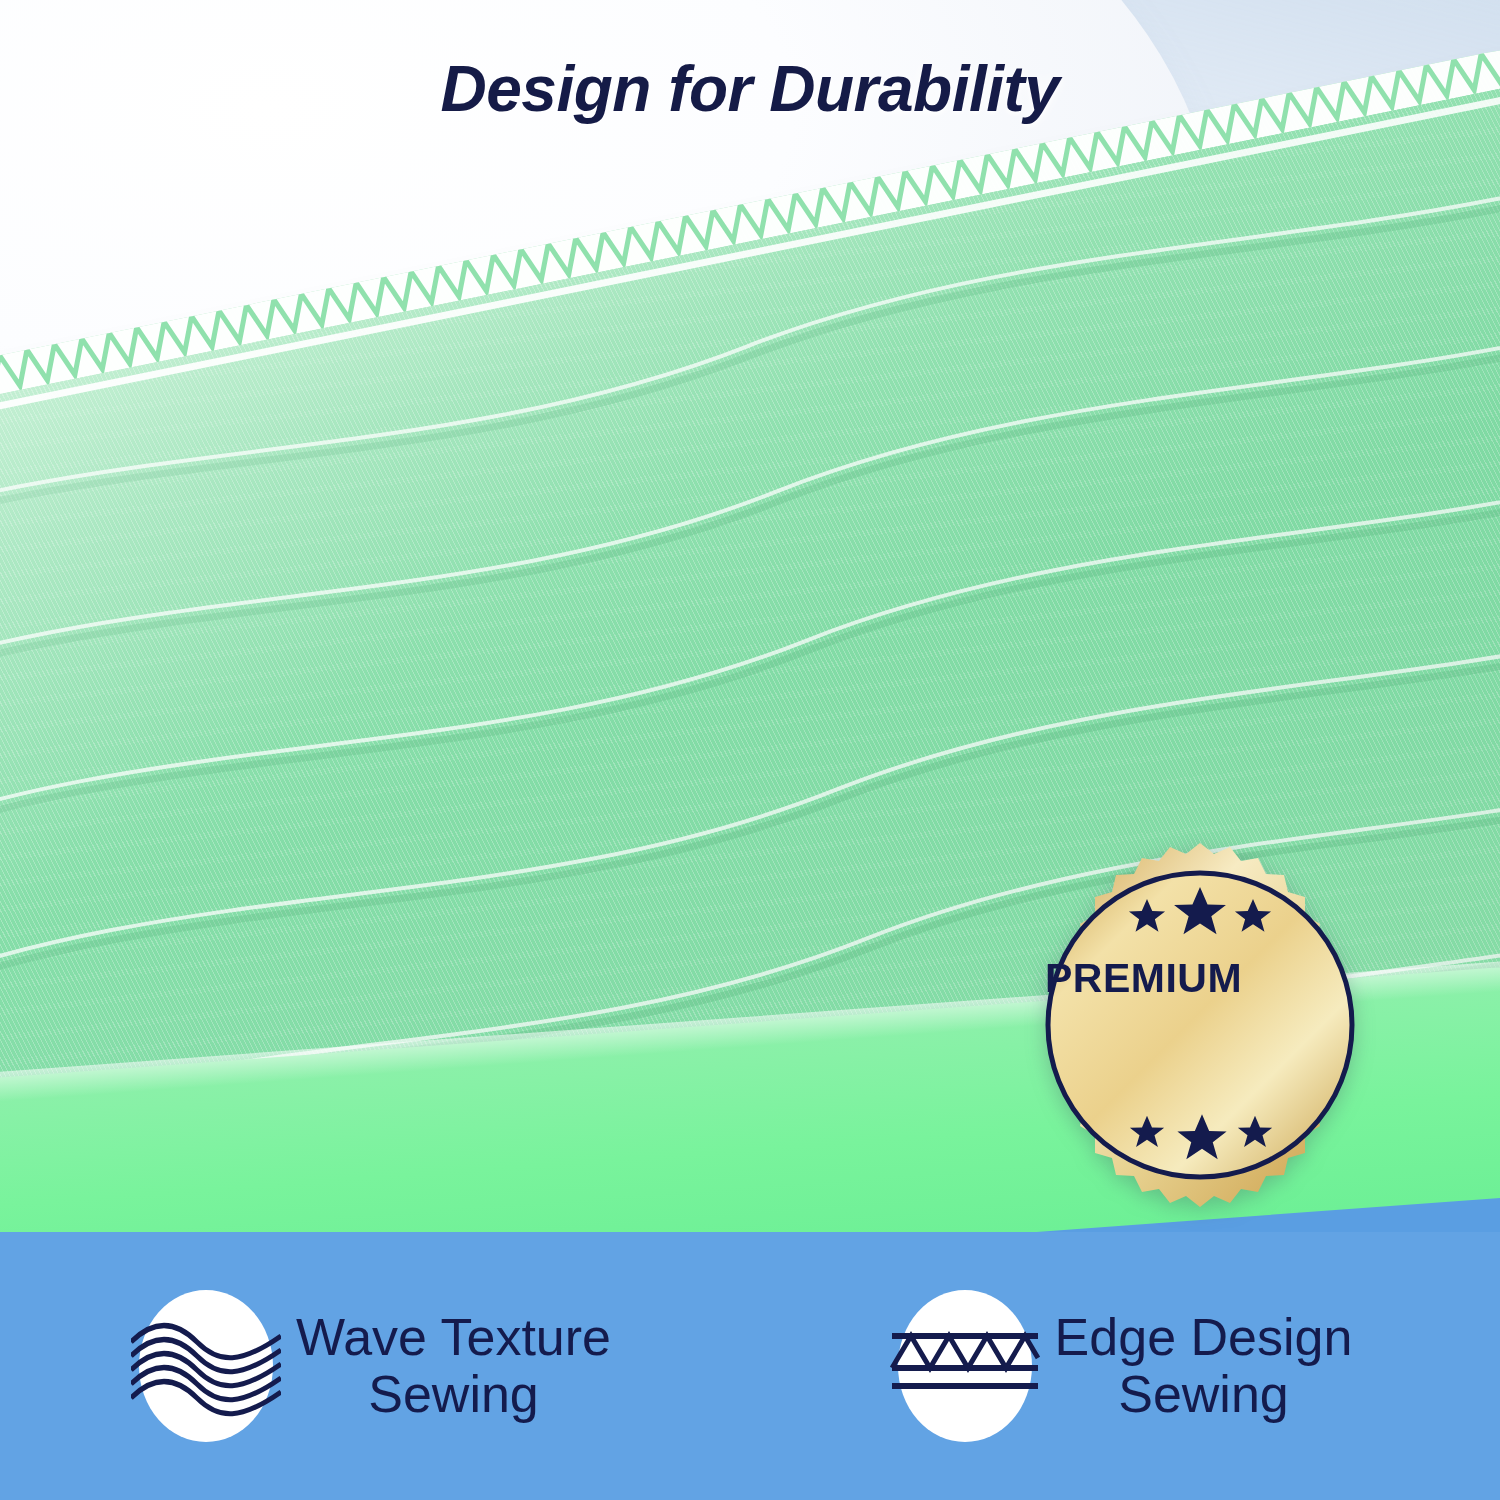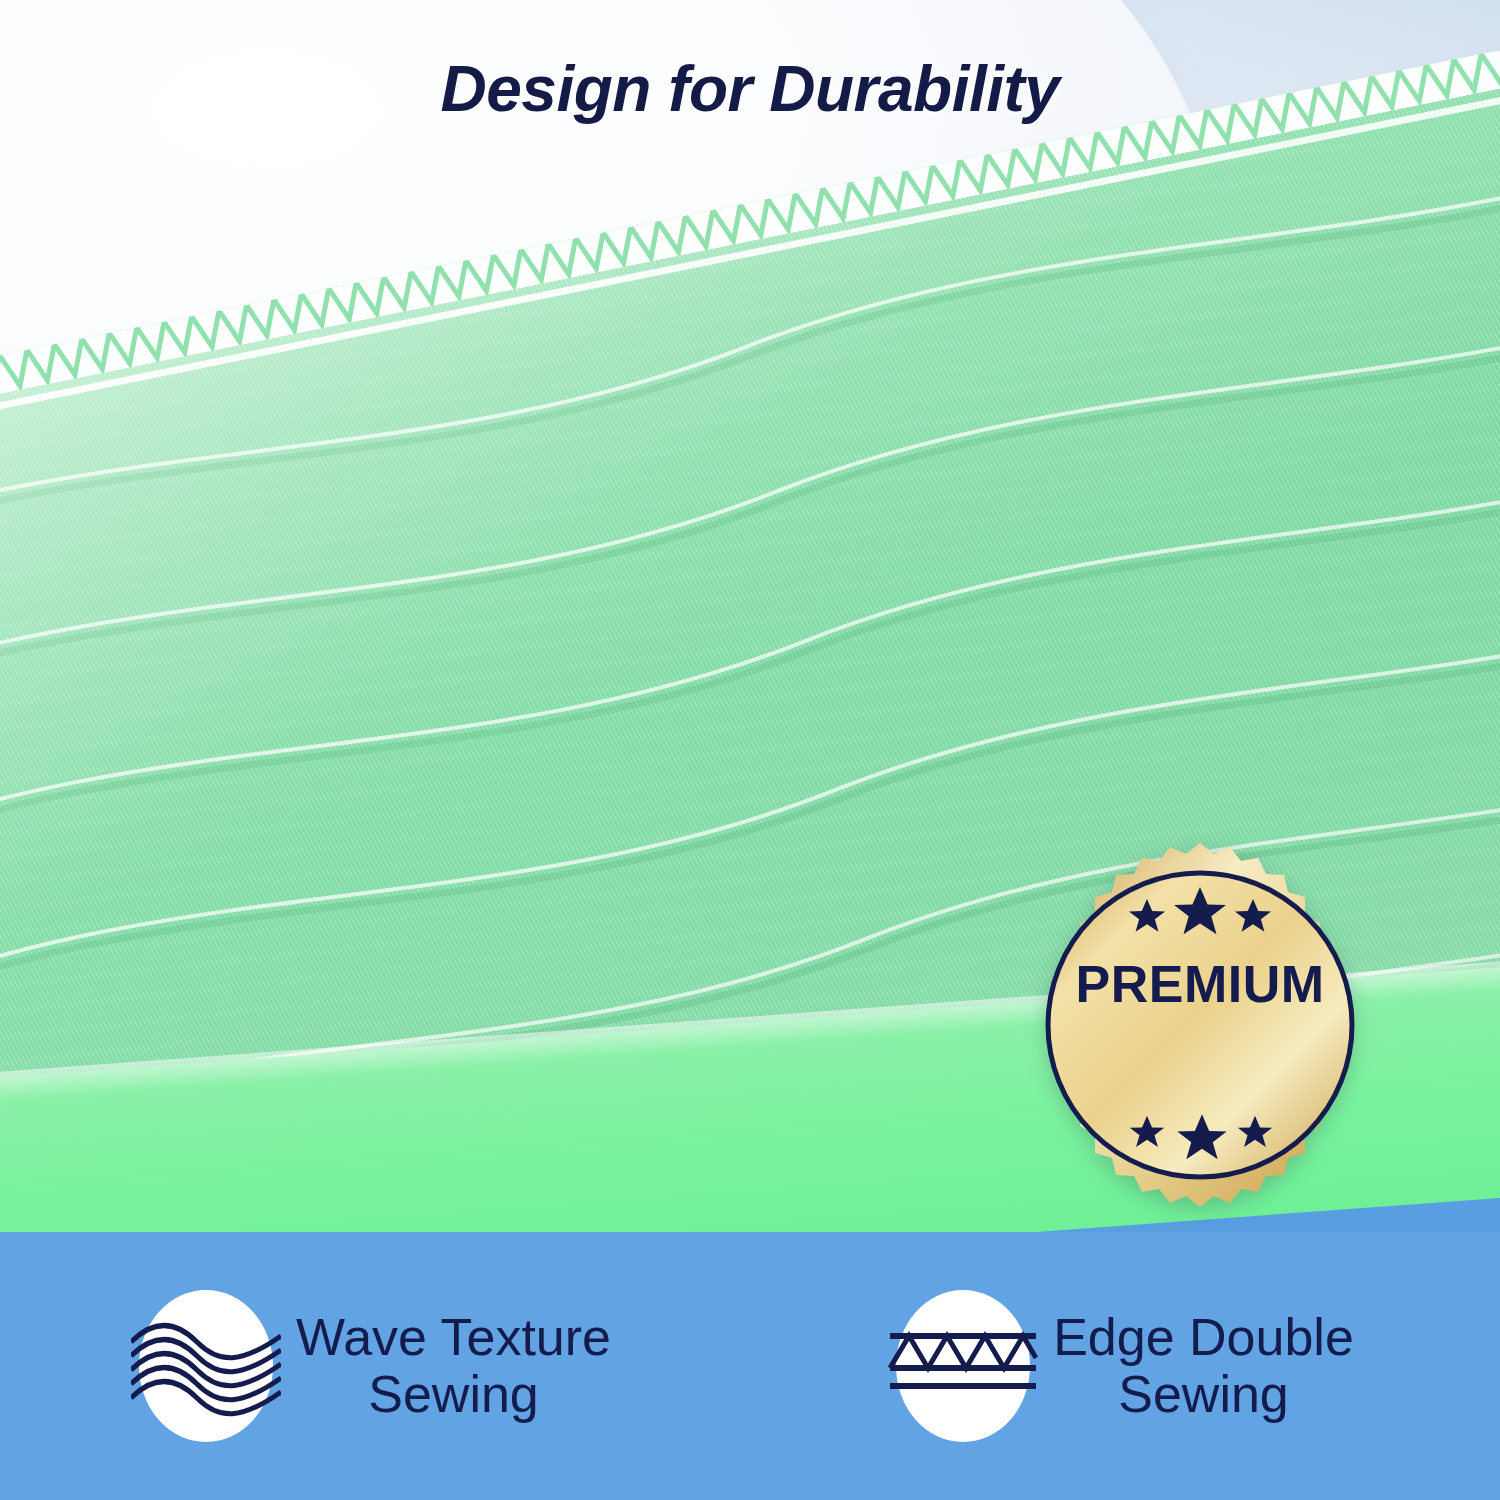--- a/index.html
+++ b/index.html
@@ -162,24 +162,24 @@
   
   .badge {
     position:absolute; left:1045px; top:838px;
     width:310px; height:374px;
     z-index:45;
     filter:drop-shadow(0 6px 10px rgba(60,70,90,0.28));
   }
   .badge svg { width:100%; height:100%; display:block; overflow:visible; }
   .badge-text {
     position:absolute; left:0; top:118px; width:310px;
-    text-align:center;
+    text-align:left;
     color:#141B4D;
     font-weight:bold;
-    font-size:52px;
+    font-size:41px;
     line-height:1.08;
     letter-spacing:0.5px;
   }
 
   
   .band {
     position:absolute; left:0; top:1232px; width:1500px; height:268px;
     background:#62A3E4;
     display:flex;
     align-items:center;
@@ -349,19 +349,19 @@
       <div class="f-icon">
         <svg viewBox="0 0 150 152" preserveAspectRatio="none">
           <g stroke="#141B4D" stroke-width="6" fill="none">
             <line x1="2" y1="46" x2="148" y2="46"></line>
             <line x1="2" y1="78" x2="148" y2="78"></line>
             <line x1="2" y1="96" x2="148" y2="96"></line>
             <path d="M2,78 L21,46 L40,78 L59,46 L78,78 L97,46 L116,78 L135,46 L148,68" stroke-width="5"></path>
           </g>
         </svg>
       </div>
-      <div class="f-label">Edge Double
+      <div class="f-label">Edge Design
 Sewing</div>
     </div>
 
   </div>
 
 </div>
 
 </body></html>

